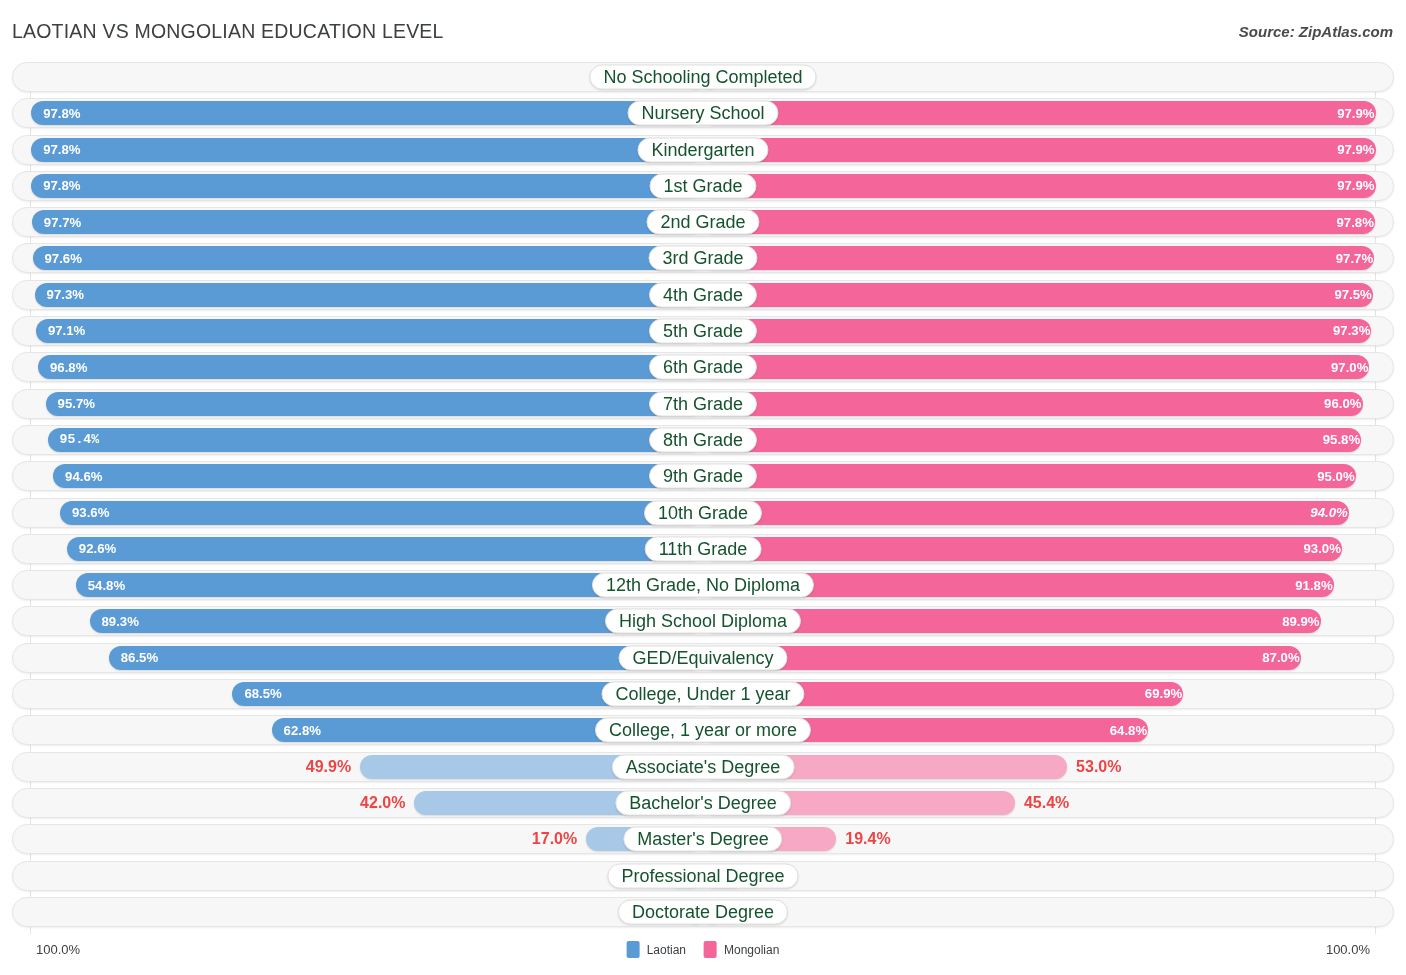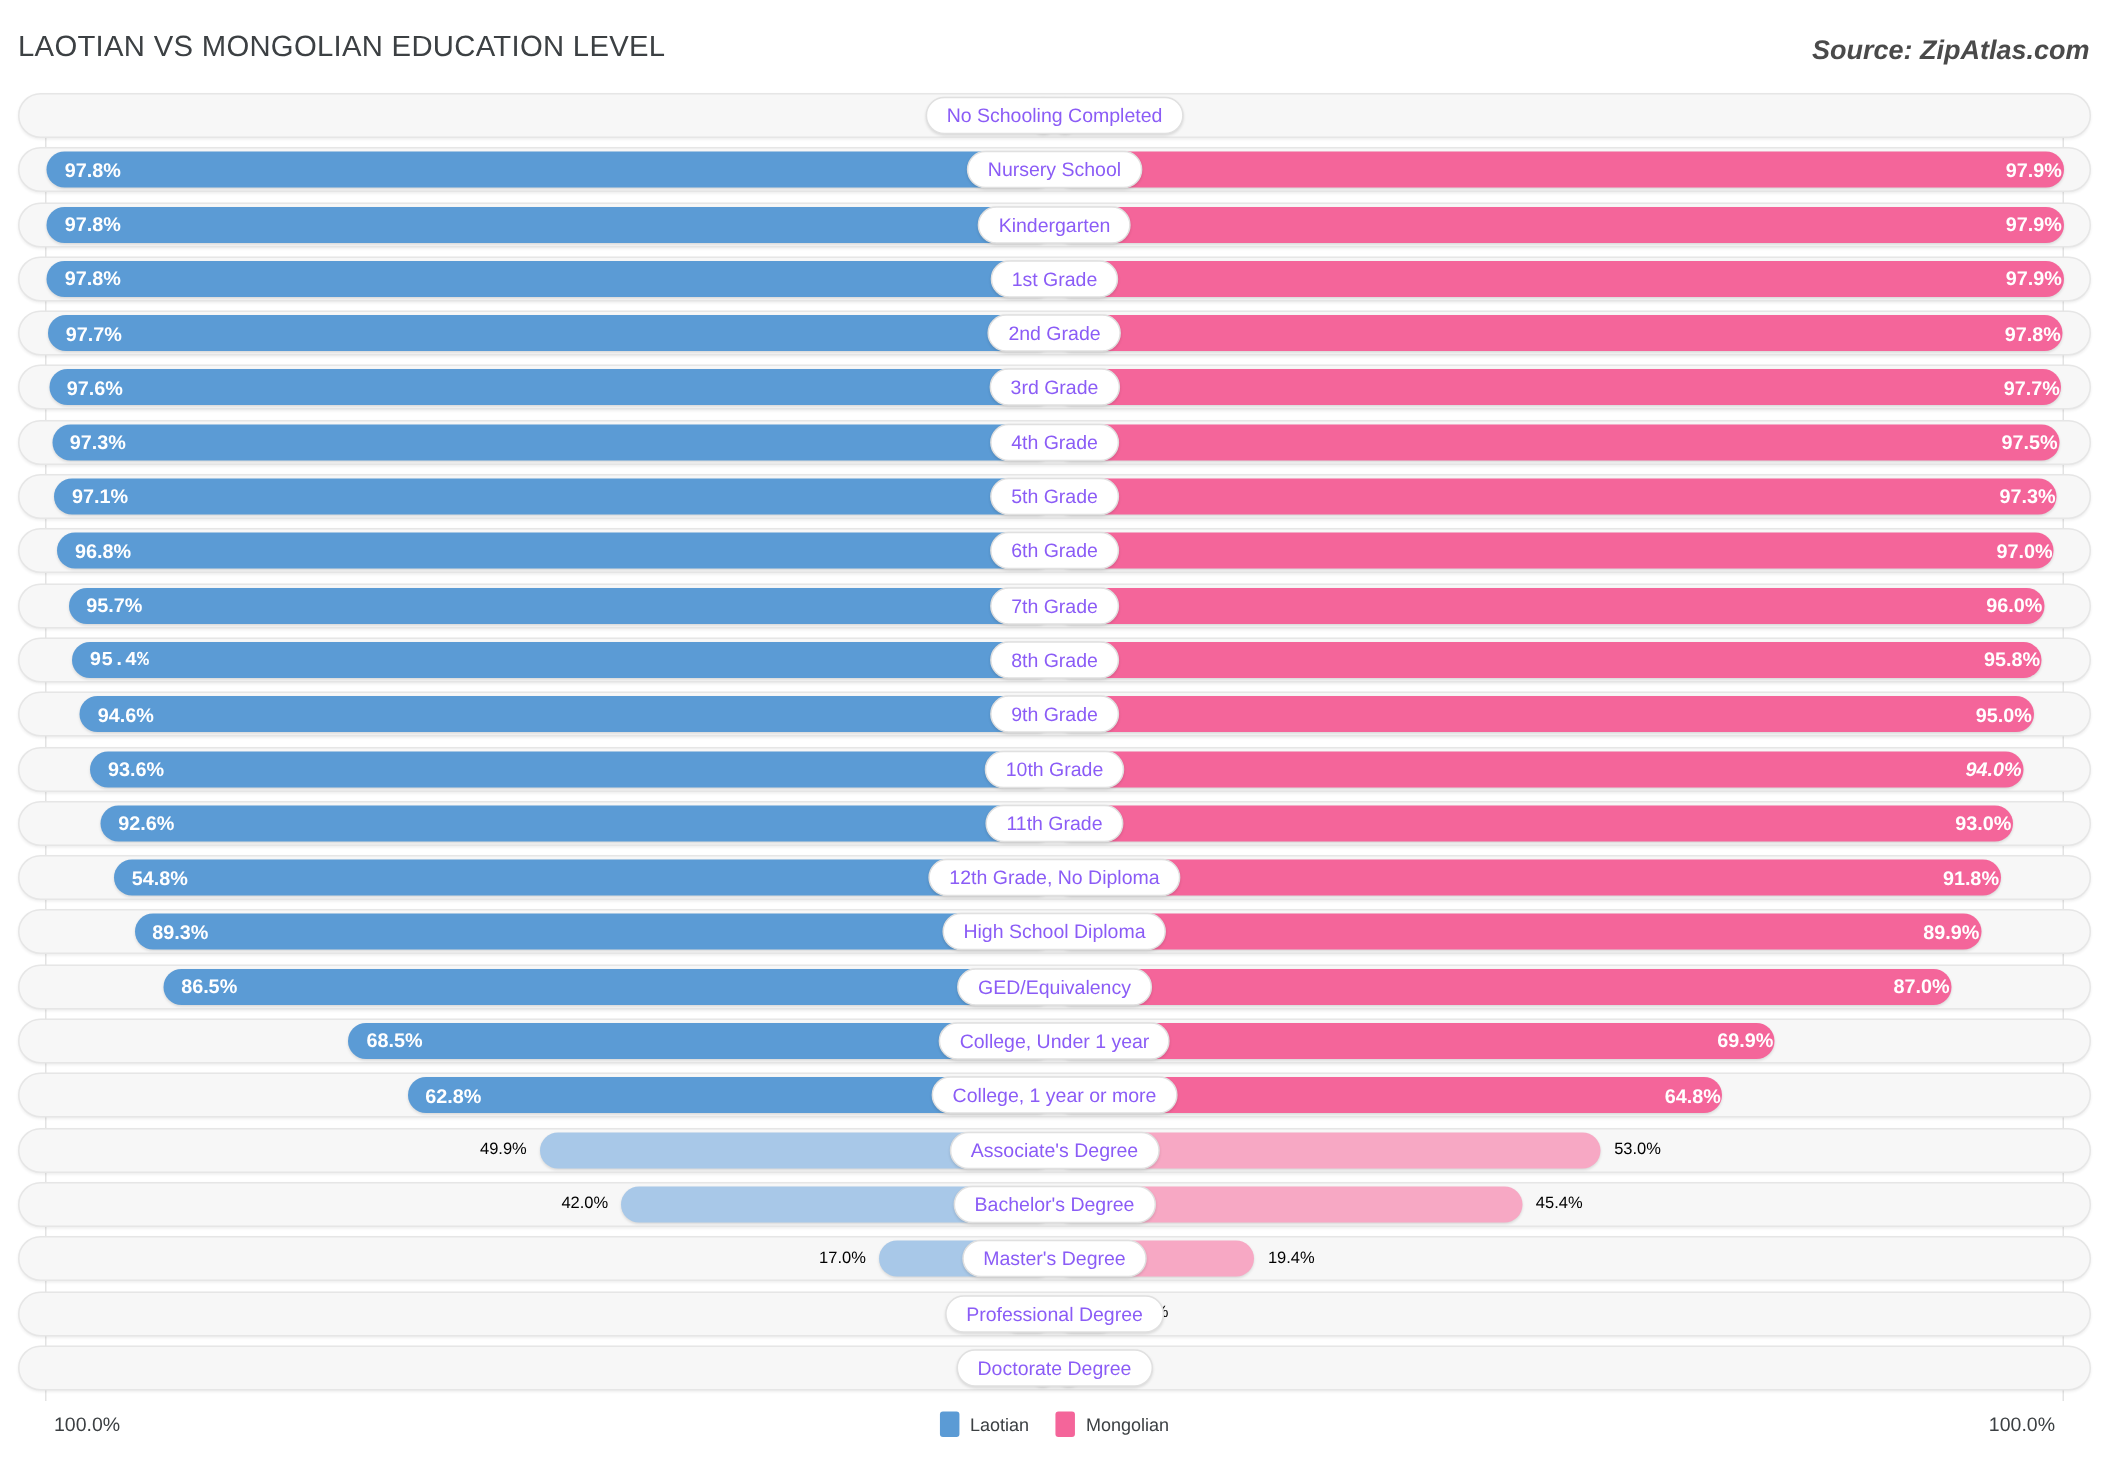--- a/index.html
+++ b/index.html
@@ -13,21 +13,21 @@
 
   
   .header { position: absolute; left: 0; top: 0; width: 1406px; height: 58px; }
   .chart-title {
     position: absolute; left: 12px; top: 20px;
     font-size: 19.5px; letter-spacing: .2px;
     color: #3c4043; font-weight: 400; white-space: nowrap;
   }
   .source {
     position: absolute; right: 13px; top: 23px;
-    font-size: 18px; font-style: italic; font-weight: bold;
+    font-size: 15px; font-style: italic; font-weight: bold;
     color: #4a4a4a; white-space: nowrap;
   }
 
   
   .plot {
     position: absolute; left: 12px; top: 62px;
     width: 1382px; height: 872px;
   }
   .gridline {
     position: absolute; top: 0; bottom: 0; width: 1px;
@@ -68,37 +68,37 @@
   .bar-right { justify-content: flex-end; }
 
   .bar-val {
     font-size: 13.2px; font-weight: bold; color: #ffffff;
     white-space: nowrap; line-height: 1;
   }
   .bar-left  .bar-val { margin-left: 12px; }
   .bar-right .bar-val { margin-right: 1px; }
 
   .out-val {
-    font-size: 11px; color: #000000; white-space: nowrap;
-    line-height: 1; font-weight: normal;
+    font-size: 16px; color: #ef4444; white-space: nowrap;
+    line-height: 1; font-weight: bold;
   }
   .half-left  .out-val { margin-right: 9px; }
   .half-right .out-val { margin-left: 9px; }
 
   
   .center-label {
     position: absolute; left: 50%; top: 50%;
     transform: translate(-50%,-50%);
     background: #ffffff;
     border: 1px solid #e0e0e0;
     border-radius: 14px;
     height: 25px;
     padding: 0 13px;
     display: flex; align-items: center; justify-content: center;
-    font-size: 13px; color: #8b5cf6; white-space: nowrap;
+    font-size: 18px; color: #14532d; white-space: nowrap;
     box-shadow: 0 1px 2px rgba(0,0,0,.12);
     z-index: 5;
   }
 
   
   .footer {
     position: absolute; left: 0; top: 936px; width: 1406px; height: 39px;
   }
   .axis-left {
     position: absolute; left: 36px; top: 6px;

